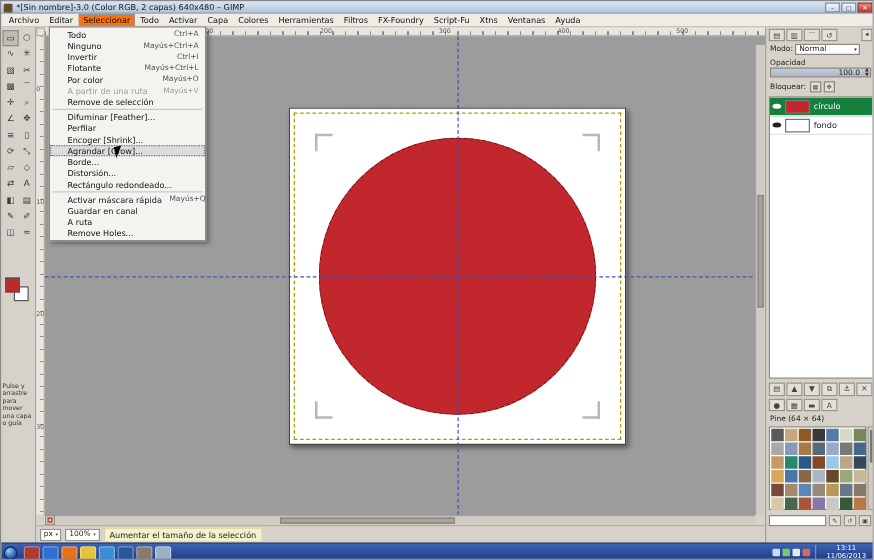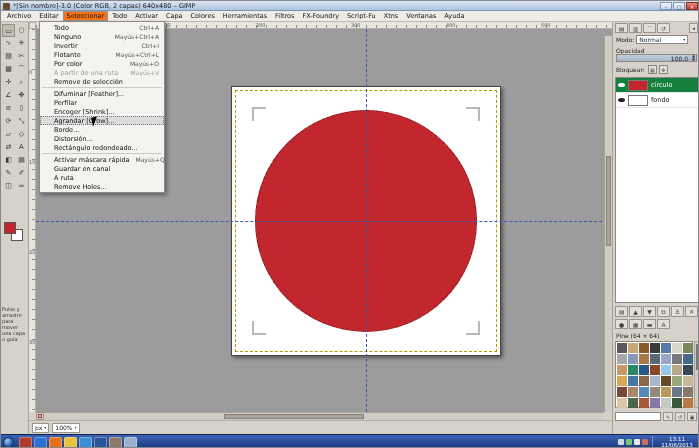--- a/index.html
+++ b/index.html
@@ -255,20 +255,21 @@
 
     <div class="statusbar">
       <span class="sb-box">
         <span>px</span>
           <span class="arr">▾</span>
       </span>
       <span class="sb-box">
         <span>100%</span>
           <span class="arr">▾</span>
       </span>
+      <span class="sb-msg">Aumentar el tamaño de la selección</span>
     </div>
   </div>
 
   <div class="rpanel">
     <div class="dock-tabs" style="top:1px" id="dock-tabs-1">
         <span class="dock-tab">▤</span>
         <span class="dock-tab">▥</span>
         <span class="dock-tab">⌒</span>
         <span class="dock-tab">↺</span>
       </div>

